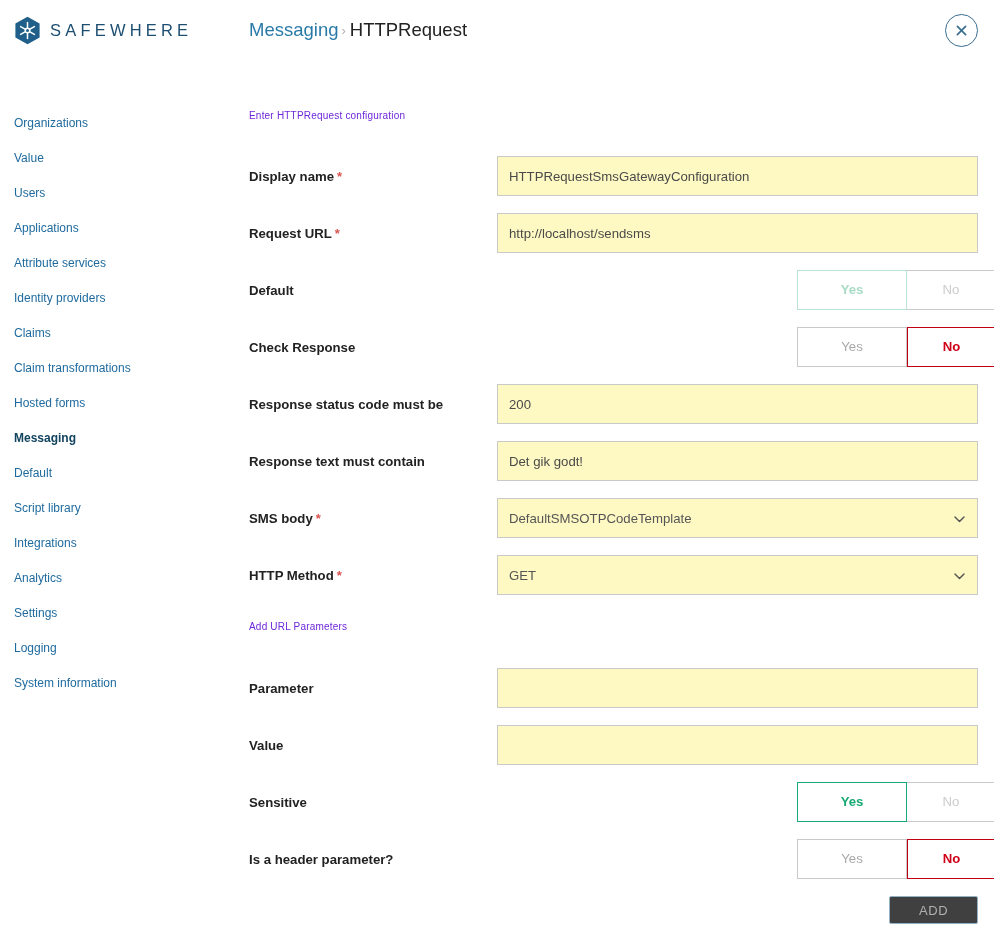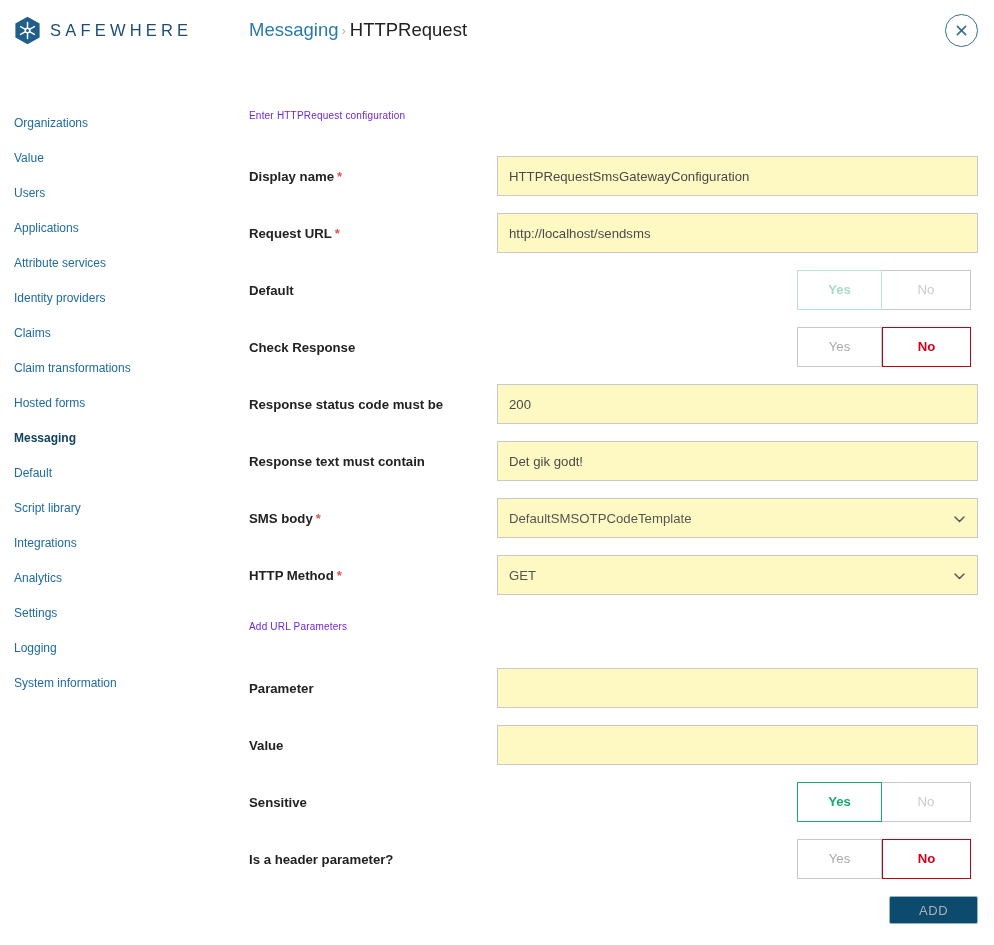--- a/index.html
+++ b/index.html
@@ -208,21 +208,21 @@
   .tg-btn {
     font-family: "Liberation Sans", sans-serif;
     font-size: 13.2px;
     background: #ffffff;
     cursor: pointer;
     padding: 0;
     height: 40px;
     line-height: 38px;
     text-align: center;
   }
-  .tg-yes { width: 85px; border: 1px solid #c9c9c9; color: #a8a8a8; }
+  .tg-yes { width: 110px; border: 1px solid #c9c9c9; color: #a8a8a8; }
   .tg-no  { width: 89px; border: 1px solid #c9c9c9; border-left: none; color: #a8a8a8; }
 
   .tg-yes.sel-green {
     border: 1.8px solid #19a974;
     color: #19a974;
     font-weight: bold;
     position: relative;
     z-index: 2;
   }
   .tg-yes.sel-green-faded {
@@ -241,21 +241,21 @@
     position: relative;
     z-index: 2;
   }
 
   .add-btn {
     position: absolute;
     left: 640px;
     width: 89px; height: 28px;
     border: 1px solid #93b2c6;
     border-radius: 2px;
-    background: #0c4a6e;
+    background: #404040;
     color: #b0b0b0;
     font-family: "Liberation Sans", sans-serif;
     font-size: 13px;
     letter-spacing: 0.6px;
     cursor: default;
   }
 </style>
 </head>
 <body>
 

